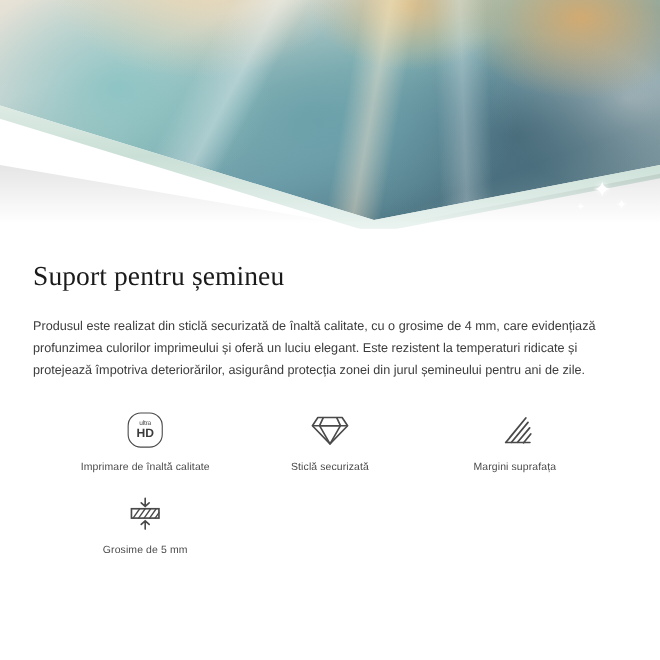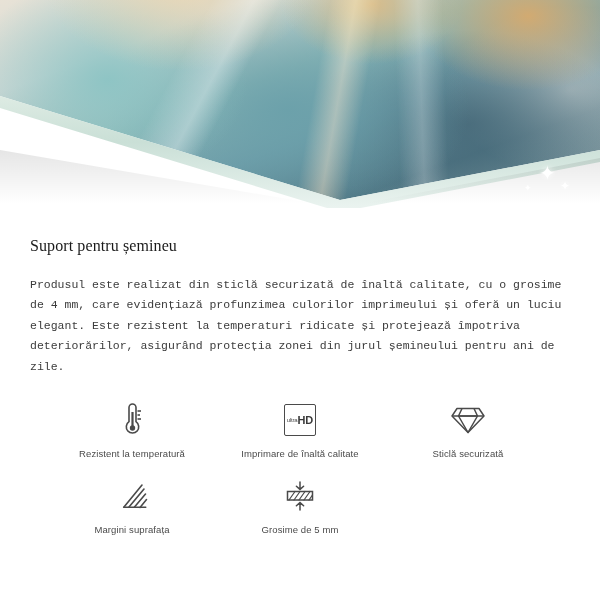--- a/index.html
+++ b/index.html
@@ -84,37 +84,36 @@
   .sparkle.s1 { left: 539px; top: 163px; font-size: 20px; }
   .sparkle.s2 { left: 560px; top: 180px; font-size: 12px; }
   .sparkle.s3 { left: 524px; top: 184px; font-size: 9px; }
 
   
   .content {
     padding: 14px 30px 0 30px;
   }
   .headline {
     font-family: "Liberation Serif", serif;
-    font-size: 16px;
+    font-size: 25px;
     line-height: 1.30;
     color: #1a1a1a;
     font-weight: 400;
     margin: 0 0 18px 0;
     letter-spacing: 0.1px;
   }
   .headline .line2 {
     display: block;
   }
   .body-copy {
     font-size: 11.5px;
     line-height: 1.78;
     color: #3c3c3c;
     margin: 0;
     max-width: 545px;
-    font-family: Liberation Mono, monospace;
   }
 
   
   .features {
     margin-top: 22px;
     display: grid;
     grid-template-columns: repeat(3, 1fr);
     row-gap: 16px;
     padding: 0 18px;
   }
@@ -134,22 +133,23 @@
     margin-top: 7px;
     font-size: 9.5px;
     color: #4a4a4a;
     text-align: center;
     letter-spacing: 0.1px;
   }
   .hd-box {
     width: 30px;
     height: 30px;
     border: 1.6px solid #4a4a4a;
-    border-radius: 2px;
+    border-radius: 12px;
     display: flex;
+    flex-direction: column;
     align-items: center;
     justify-content: center;
     line-height: 1;
   }
   .hd-top {
     font-size: 6px;
     color: #4a4a4a;
     letter-spacing: -0.2px;
   }
   .hd-bottom {
@@ -174,33 +174,20 @@
   </div>
 
   <div class="content">
     <h1 class="headline">
       <span>Suport pentru șemineu</span>
     </h1>
     <p class="body-copy">Produsul este realizat din sticlă securizată de înaltă calitate, cu o grosime de 4 mm, care evidențiază profunzimea culorilor imprimeului și oferă un luciu elegant. Este rezistent la temperaturi ridicate și protejează împotriva deteriorărilor, asigurând protecția zonei din jurul șemineului pentru ani de zile.</p>
 
     <div class="features">
 
-      <div class="feature">
-        <div class="feature-icon">
-          <svg width="34" height="38" viewBox="0 0 34 38" fill="none" stroke="#4a4a4a" stroke-width="1.6">
-            <path d="M14 6.5a3.5 3.5 0 0 1 7 0v14.2a6.2 6.2 0 1 1-7 0z"></path>
-            <circle cx="17.5" cy="27" r="2.7" fill="#4a4a4a" stroke="none"></circle>
-            <line x1="17.5" y1="11" x2="17.5" y2="25" stroke-width="2.2"></line>
-            <line x1="22.5" y1="10" x2="26" y2="10"></line>
-            <line x1="22.5" y1="14" x2="25" y2="14"></line>
-            <line x1="22.5" y1="18" x2="26" y2="18"></line>
-          </svg>
-        </div>
-        <div class="feature-label">Rezistent la temperatură</div>
-      </div>
 
       <div class="feature">
         <div class="feature-icon">
           <div class="hd-box">
             <span class="hd-top">ultra</span>
             <span class="hd-bottom">HD</span>
           </div>
         </div>
         <div class="feature-label">Imprimare de înaltă calitate</div>
       </div>

